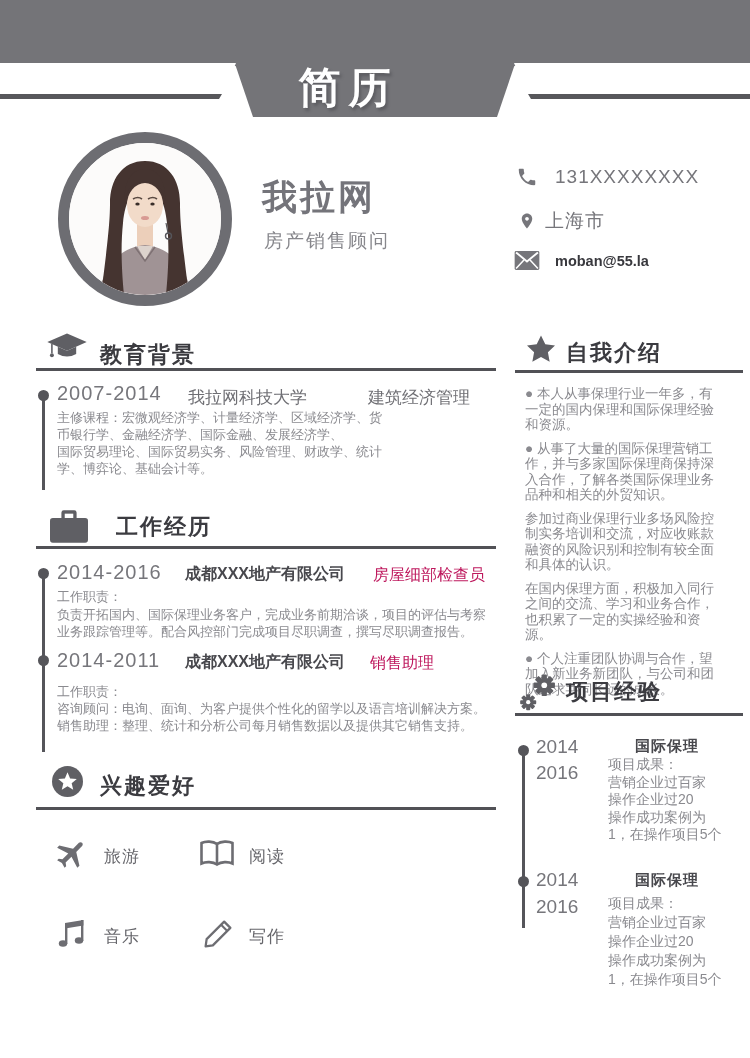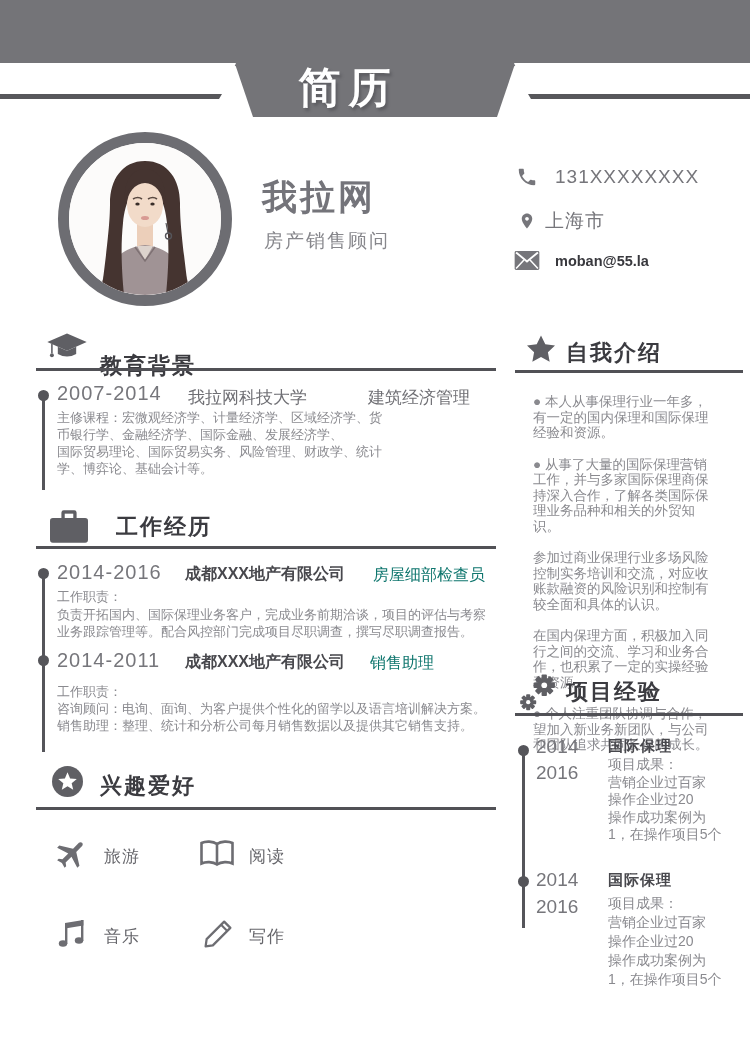--- a/index.html
+++ b/index.html
@@ -38,26 +38,26 @@
   .contact-text  { font-size:19px; color:#76767b; letter-spacing:1px; }
   .contact-email { font-size:14.5px; font-weight:bold; color:#38383d; }
 
   
   .sec-title { font-size:22px; font-weight:bold; color:#3b3b40; letter-spacing:2px; }
   .hr   { background:#515156; height:3px; }
   .tl-line { width:3px; background:#55555a; }
   .tl-dot  { width:11px; height:11px; border-radius:50%; background:#55555a; }
   .period  { font-size:20px; color:#76767b; letter-spacing:1px; }
   .company { font-size:16px; font-weight:bold; color:#48484d; }
-  .role    { font-size:16px; color:#0f766e; }
+  .role    { font-size:16px; color:#be185d; }
   .small   { font-size:13px; line-height:17px; color:#8a8a8f; }
 
   
   .edu-icon   { left:46px;  top:332px; }
-  .edu-title  { left:100px; top:351px; }
+  .edu-title  { left:100px; top:340px; }
   .edu-hr     { left:36px;  top:368px; width:460px; }
   .edu-dot    { left:38px;  top:390px; }
   .edu-line   { left:42px;  top:394px; height:96px; }
   .edu-period { left:57px;  top:382px; }
   .edu-school { left:188px; top:386px; font-size:17px; color:#6f6f74; }
   .edu-major  { left:368px; top:386px; font-size:17px; color:#6f6f74; }
   .edu-detail { left:57px;  top:409px; width:432px; }
 
   
   .work-icon  { left:50px;  top:510px; }
@@ -85,37 +85,37 @@
   .hob-i1 { left:54px;  top:836px; } .hob-l1 { left:104px; top:845px; }
   .hob-i2 { left:199px; top:839px; } .hob-l2 { left:249px; top:845px; }
   .hob-i3 { left:57px;  top:915px; } .hob-l3 { left:104px; top:925px; }
   .hob-i4 { left:202px; top:917px; } .hob-l4 { left:249px; top:925px; }
 
   
   .about-icon  { left:527px; top:335px; }
   .about-title { left:566px; top:338px; }
   .about-hr    { left:515px; top:370px; width:228px; }
   .about-text  { left:517px; top:378px; width:214px; font-size:13.5px; line-height:15.5px; color:#8a8a8f; }
-  .about-text p { margin:16px; }
+  .about-text p { margin:8px; }
 
   
   .proj-icon   { left:518px; top:671px; }
   .proj-title  { left:566px; top:677px; }
   .proj-hr     { left:515px; top:713px; width:228px; }
   .proj-line   { left:522px; top:750px; height:178px; }
   .p1-dot { left:518px; top:745px; }
   .p1-y1  { left:536px; top:736px; } .p1-y2 { left:536px; top:762px; }
   .p1-name   { left:608px; top:737px; }
   .p1-result { left:608px; top:756px; font-size:14px; line-height:17.5px; }
   .p2-dot { left:518px; top:876px; }
   .p2-y1  { left:536px; top:869px; } .p2-y2 { left:536px; top:896px; }
   .p2-name   { left:608px; top:871px; }
   .p2-result { left:608px; top:894px; font-size:14px; line-height:19px; }
   .proj-year { font-size:19px; color:#76767b; }
-  .proj-name { font-size:15px; font-weight:bold; color:#48484d; letter-spacing:1px; }
+  .proj-name { font-size:15px; font-weight:bold; color:#48484d; letter-spacing:1px;margin-left:27px; }
 </style>
 </head>
 <body>
 
 <div class="page">
 
   <svg class="banner-svg" width="750" height="120" viewBox="0 0 750 120">
     <rect x="0" y="0" width="750" height="66" fill="#747478"></rect>
     <polygon points="233,58 517,58 497,117 253,117" fill="#747478"></polygon>
     <polygon points="0,94 222,94 219,99 0,99" fill="#57575b"></polygon>

